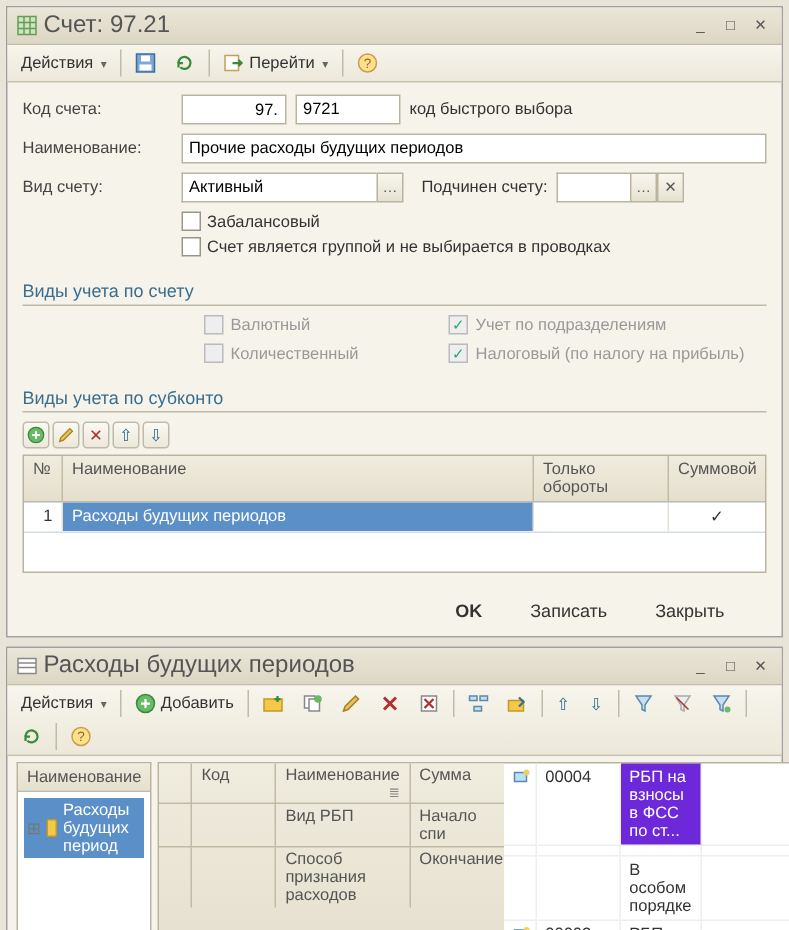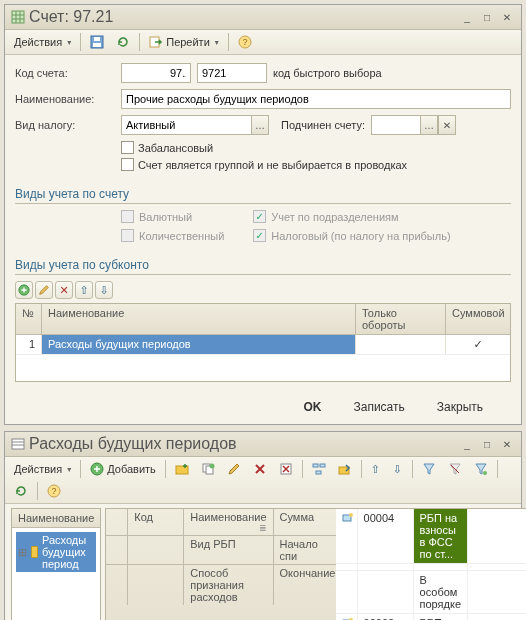--- a/index.html
+++ b/index.html
@@ -93,21 +93,21 @@
   }
   .chk.disabled { background: #eee; border-color: #bbb; }
   .chk.checked::after { content: "✓"; }
   .section-title {
     color: #3a6d8f;
     font-size: 12px;
     border-bottom: 1px solid #c0bba8;
     padding: 4px 0 2px 0;
     margin: 12px 0 6px 0;
   }
-  .two-col-checks { display: flex; gap: 29px; margin-left: 106px; }
+  .two-col-checks { display: flex; gap: 60px; margin-left: 106px; justify-content: center; }
   .two-col-checks .col { display: flex; flex-direction: column; gap: 6px; }
   .cklbl { display: flex; align-items: center; gap: 5px; color: #666; }
   .cklbl.disabled { color: #999; }
   .mini-toolbar { display: flex; gap: 2px; margin: 4px 0; }
   .mini-btn {
     width: 18px; height: 18px;
     display: inline-flex; align-items: center; justify-content: center;
     border: 1px solid #c0bba8; border-radius: 3px;
     background: linear-gradient(#fafaf3,#ece8da);
     font-size: 11px;
@@ -164,21 +164,21 @@
   .treenode.sel { background: #5b8fc7; color: #fff; }
   .folder-icon { width: 14px; height: 12px; background: #f4c94a; border:1px solid #c49a20; border-radius: 1px; display:inline-block; }
   .plus { color: #777; font-size: 11px; }
   .rightpanel { flex: 1; border: 1px solid #b8b49e; background: #fff; display:flex; flex-direction:row; }
   .rgrid-head { background: linear-gradient(#f0ecde,#e4dfcd); border-bottom: 1px solid #c0bba8; }
   .rgrid-head .row { display:flex; }
   .rgrid-head .cell { padding: 2px 6px; border-right: 1px solid #c0bba8; border-bottom: 1px solid #c0bba8; color:#555; }
   .rgrid-body { flex:1; }
   .rgrid-body .row { display:flex; border-bottom: 1px solid #eee; }
   .rgrid-body .cell { padding: 3px 6px; border-right: 1px solid #eee; }
-  .rgrid-body .row.sel .cell.selcell { background: #4d7c0f; color:#fff; }
+  .rgrid-body .row.sel .cell.selcell { background: #6d28d9; color:#fff; }
   .ico-svg { width:14px; height:14px; }
   .green { color:#3a8a3a; }
   .red { color:#b03030; }
   .blue { color:#3a6d8f; }
 </style>
 </head>
 <body>
 
 <div class="window">
 
@@ -243,21 +243,21 @@
       <input type="text" style="width: 70px;" value="9721">
       <span>код быстрого выбора</span>
     </div>
 
     <div class="form-row">
       <span class="form-label">Наименование:</span>
       <input type="text" style="flex: 1 1 0%;" value="Прочие расходы будущих периодов">
     </div>
 
     <div class="form-row">
-      <span class="form-label">Вид налогу:</span>
+      <span class="form-label">Вид счету:</span>
       <span class="combo">
         <input type="text" style="width: 130px;" value="Активный">
         <span class="cbtn">…</span>
       </span>
       <span style="margin-left:6px">Подчинен счету:</span>
       <span class="combo">
         <input type="text" style="width: 32px; padding-left: 44px;" value="97">
         <span class="cbtn">…</span>
         <span class="cbtn">✕</span>
       </span>

